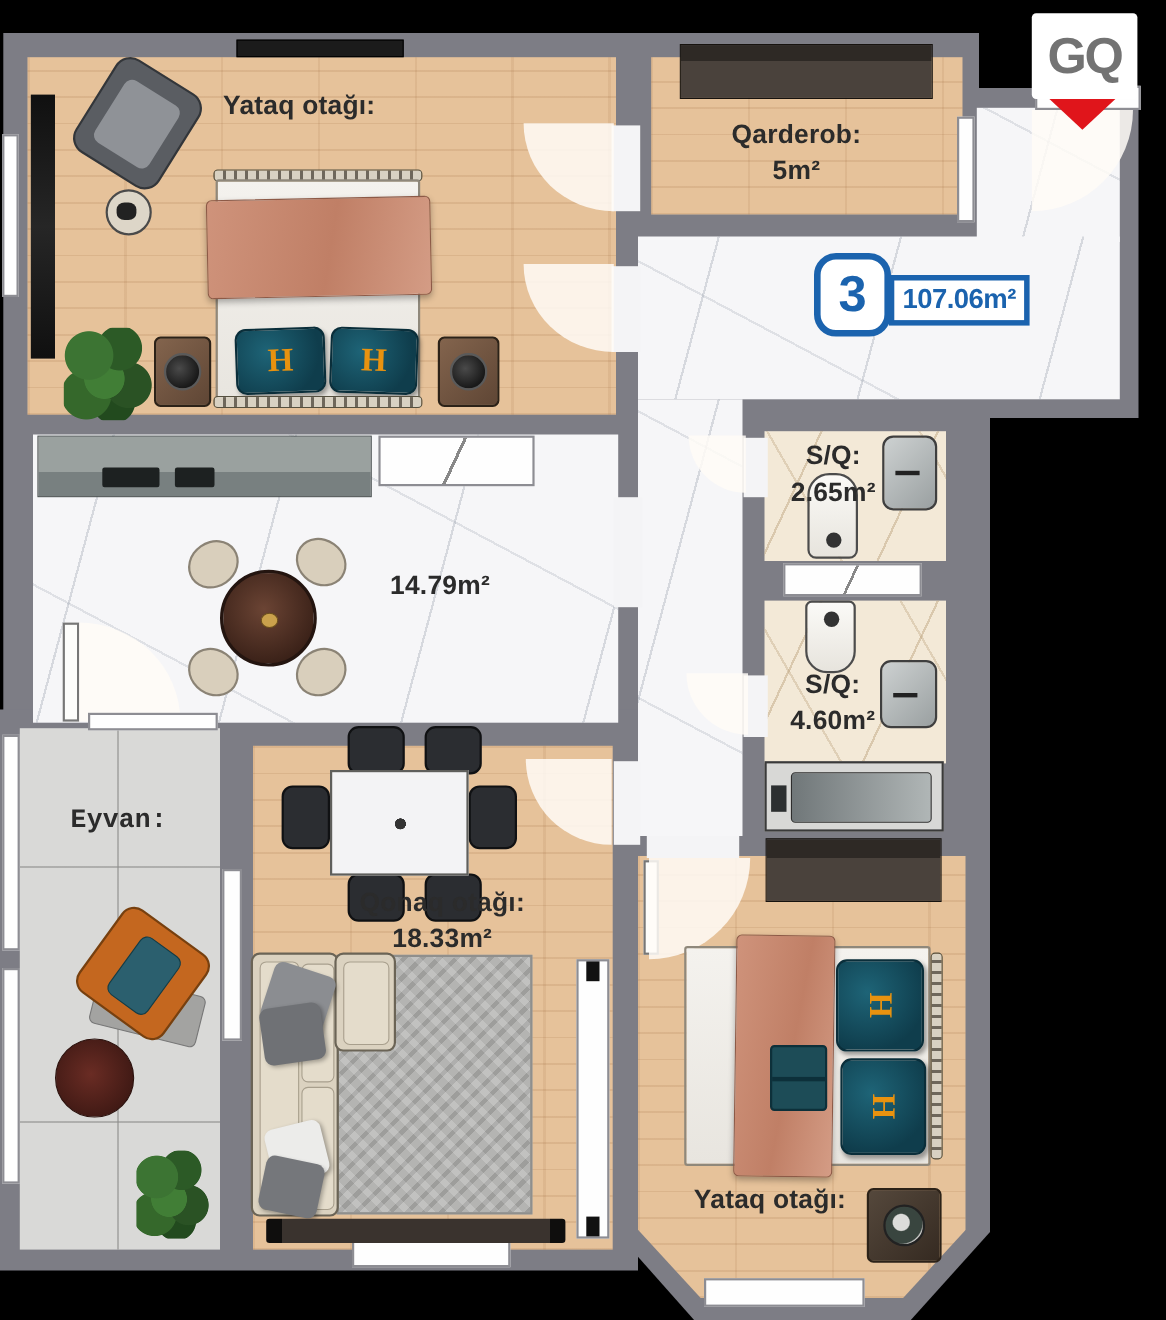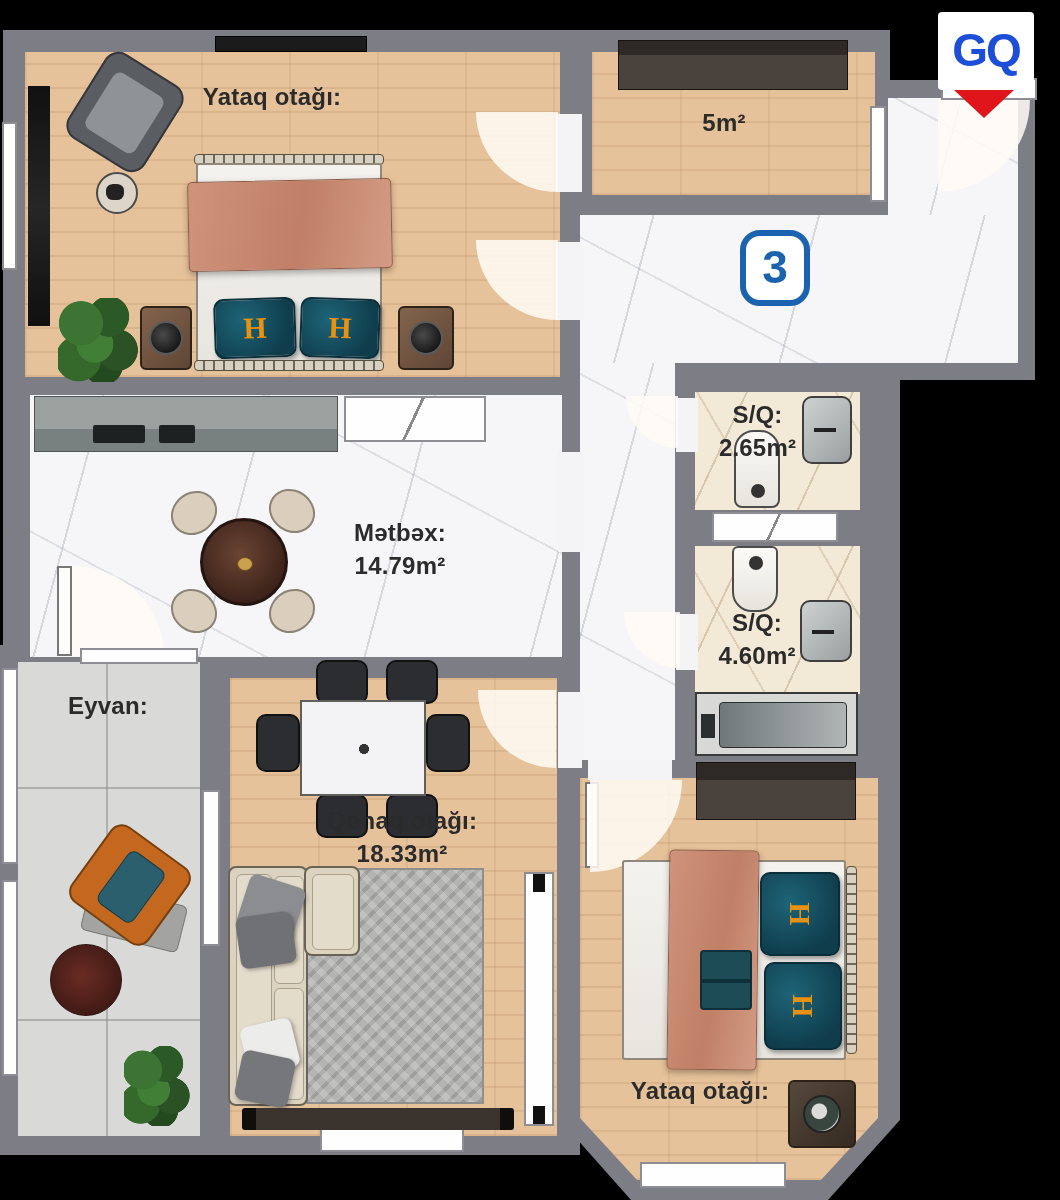--- a/index.html
+++ b/index.html
@@ -50,21 +50,21 @@
   .sink{background:linear-gradient(135deg,#cdd1d1,#9aa0a1);border:2px solid #3f3f3f;border-radius:10px;}
   .closet{background:linear-gradient(180deg,#2e2925 0 30%,#4a423c 30%);border:1px solid #17130f;}
   .plant{background:
     radial-gradient(circle at 28% 30%,#3c7433 0 26%,rgba(0,0,0,0) 27%),
     radial-gradient(circle at 62% 22%,#2c5a26 0 24%,rgba(0,0,0,0) 25%),
     radial-gradient(circle at 45% 55%,#417e36 0 28%,rgba(0,0,0,0) 29%),
     radial-gradient(circle at 72% 62%,#2a5224 0 26%,rgba(0,0,0,0) 27%),
     radial-gradient(circle at 25% 72%,#35682b 0 26%,rgba(0,0,0,0) 27%),
     radial-gradient(circle at 55% 80%,#224a1e 0 24%,rgba(0,0,0,0) 25%);}
   .gq{background:#fff;border-radius:4px;text-align:center;font-weight:900;font-size:46px;
-      letter-spacing:-2px;color:#1d4ed8;line-height:76px;}
+      letter-spacing:-2px;color:#737373;line-height:76px;}
   .tri{width:0;height:0;border-left:30px solid transparent;border-right:30px solid transparent;border-top:28px solid #e0151b;}
   .b3{background:#fff;border:6px solid #1b63ae;border-radius:20px;color:#1b63ae;font-weight:700;font-size:46px;text-align:center;line-height:62px;}
   .barea{background:#fff;border:5px solid #1b63ae;color:#1b63ae;font-weight:700;font-size:25px;text-align:center;line-height:35px;letter-spacing:-.5px;}
 </style>
 </head>
 <body>
 
 <div class="plan">
 
   <div class="wall" style="left:3px;top:30px;width:577px;height:650px;"></div>
@@ -226,45 +226,46 @@
     <div style="left:0px;top:27px;width:48px;height:4px;background:#0d303a;"></div>
   </div>
   <div class="nightstand" style="left:788px;top:1080px;width:68px;height:68px;background:linear-gradient(135deg,#55483c,#352a21);">
     <div class="lampM"></div>
   </div>
 
   <div class="room-label" style="left:122px;top:80px;width:300px;">
     <span>Yataq otağı:</span>
   </div>
   <div class="room-label" style="left:594px;top:106px;width:260px;">
+    <span>Qarderob:</span>
     <span>5m²</span>
   </div>
   <div class="room-label" style="left:618px;top:256px;width:220px;text-align:left;line-height:42px;">
   </div>
   <div class="room-label" style="left:695px;top:398px;width:125px;">
     <span>S/Q:</span>
     <span>2.65m²</span>
   </div>
   <div class="room-label" style="left:692px;top:606px;width:130px;">
     <span>S/Q:</span>
     <span>4.60m²</span>
   </div>
   <div class="room-label" style="left:250px;top:516px;width:300px;z-index:3;">
-    <span>Mətbəx:</span>
     <span>14.79m²</span>
   </div>
-  <div class="room-label" style="left:18px;top:689px;width:180px;">
+  <div class="room-label" style="left:18px;top:730px;width:180px;font-family:Liberation Mono, monospace;">
     <span>Eyvan:</span>
   </div>
   <div class="room-label" style="left:252px;top:804px;width:300px;z-index:3;">
     <span>Qonaq otağı:</span>
     <span>18.33m²</span>
   </div>
   <div class="room-label" style="left:550px;top:1074px;width:300px;z-index:3;">
     <span>Yataq otağı:</span>
   </div>
 
   <div class="b3" style="left:740px;top:230px;width:70px;height:76px;z-index:4;">3</div>
+  <div class="barea" style="left:808px;top:250px;width:128px;height:46px;z-index:3;">107.06m²</div>
 
   <div class="gq" style="left:938px;top:12px;width:96px;height:78px;z-index:5;">GQ</div>
   <div class="tri" style="left:954px;top:90px;z-index:5;"></div>
 
 </div>
 
 </body></html>

